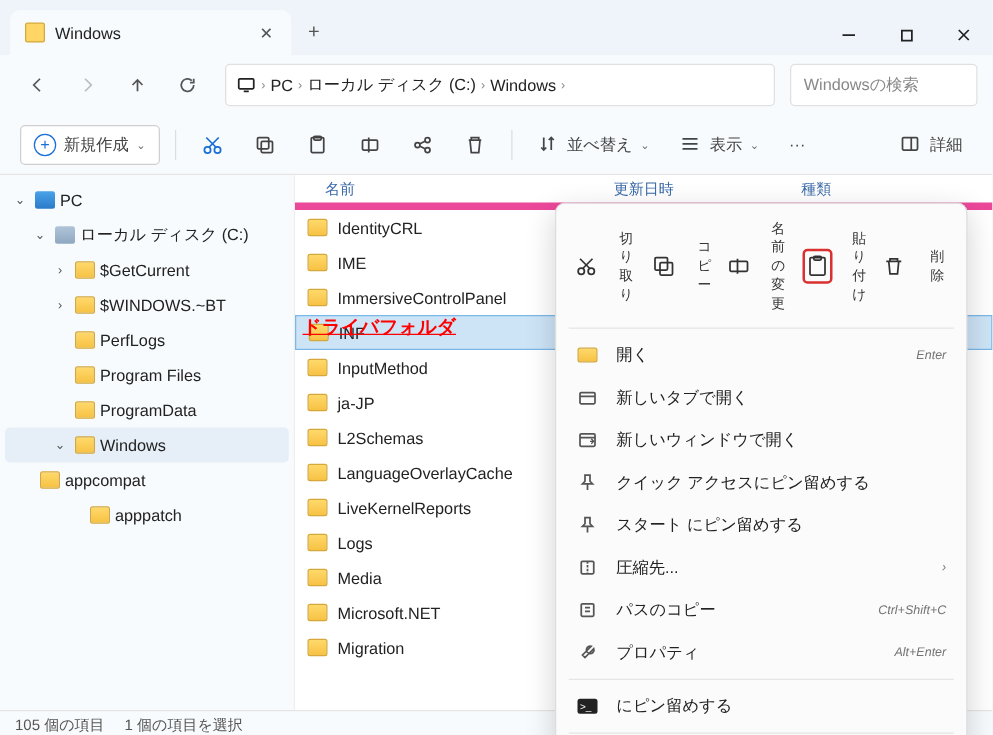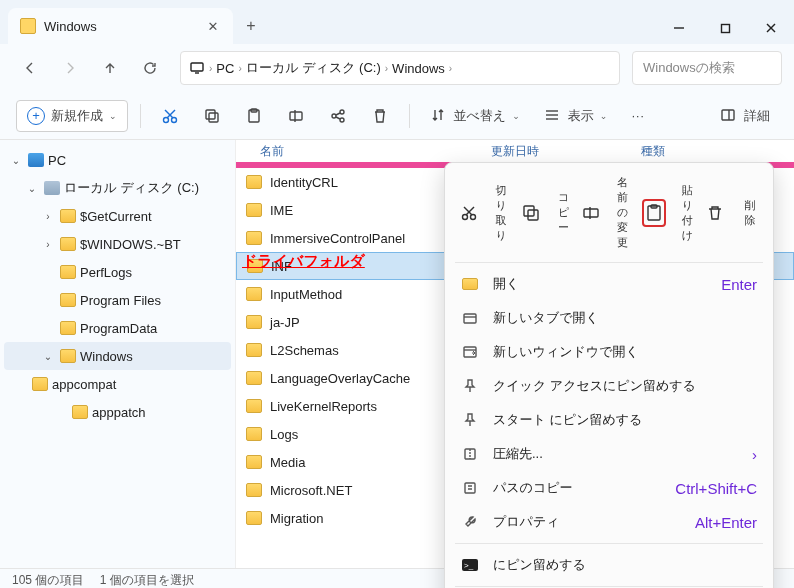--- a/index.html
+++ b/index.html
@@ -44,21 +44,21 @@
 .file-row.sel { background: #cde4f7; border: 1px solid #7ab8e8; }
 .annotation { position: absolute; left: 6px; top: 112px; color: #ff0000; font-weight: bold; font-size: 15px; pointer-events: none; z-index: 5; text-decoration: underline; }
 .ctxmenu { position: absolute; left: 444px; top: 162px; width: 330px; background: #fbfbfb; border: 1px solid #ddd; border-radius: 8px; box-shadow: 0 8px 24px rgba(0,0,0,0.18); padding: 8px 0; z-index: 10; }
 .ctx-icons { display: flex; justify-content: space-around; padding: 4px 12px 8px; }
 .ctx-iconbtn { display: flex; flex-direction: row; align-items: center; gap: 16px; font-size: 11px; color: #333; width: 56px; }
 .ctx-iconbtn .ibox { width: 40px; height: 28px; display: flex; align-items: center; justify-content: center; border-radius: 4px; }
 .ctx-iconbtn.highlight .ibox { border: 2px solid #d93030; }
 .ctx-sep { height: 1px; background: #e5e5e5; margin: 4px 10px; }
 .ctx-item { height: 34px; display: flex; align-items: center; padding: 0 16px; gap: 14px; font-size: 13px; }
 .ctx-item .mico { width: 18px; height: 18px; display: flex; align-items: center; justify-content: center; color: #555; }
-.ctx-item .shortcut { margin-left: auto; color: #6d28d9; font-size: 15px; }
+.ctx-item .shortcut { margin-left: auto; color: #737373; font-size: 10px; font-style: italic; }
 .statusbar { height: 24px; background: #f8fbfe; border-top: 1px solid #e5e5e5; display: flex; align-items: center; padding: 0 12px; gap: 16px; font-size: 12px; color: #555; }
 svg { stroke: currentColor; fill: none; stroke-width: 1.4; }
 </style>
 </head>
 <body>
 
 <div class="titlebar">
   <div class="tab">
     <div class="tab-icon"></div>
     <span>Windows</span>

